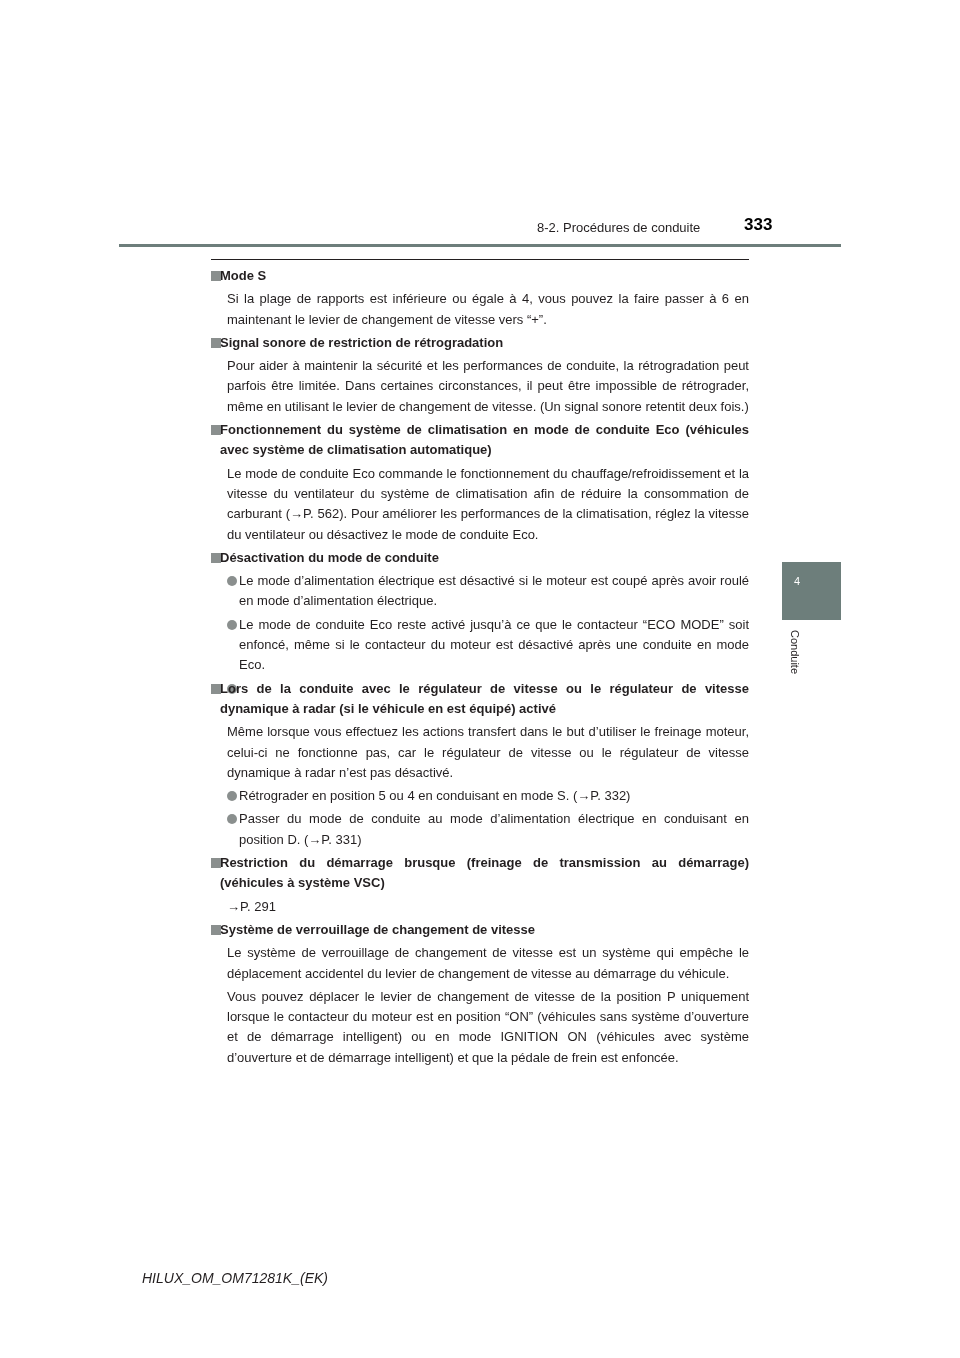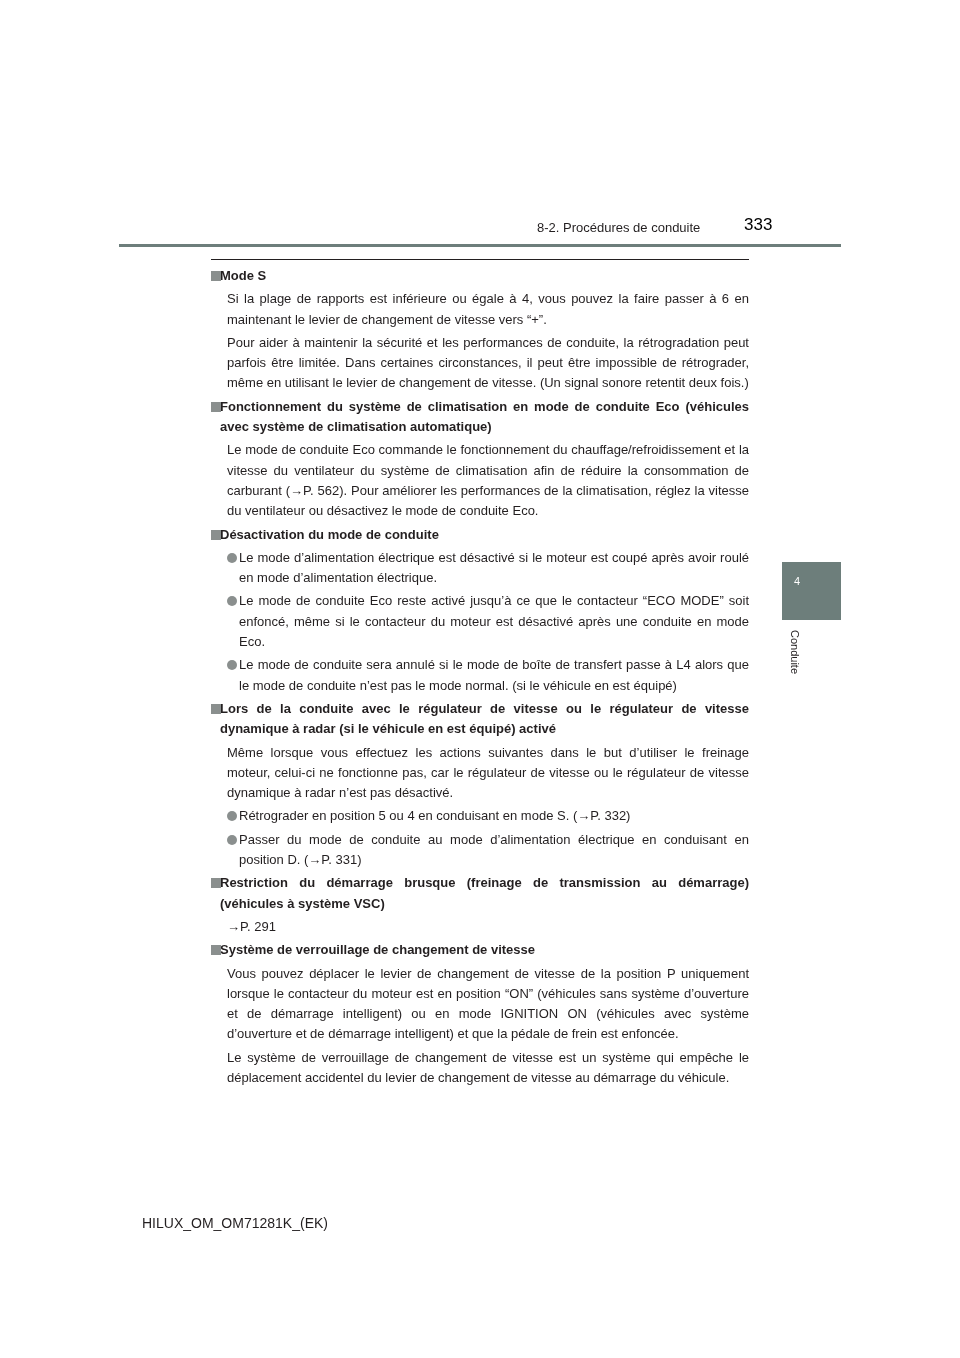--- a/index.html
+++ b/index.html
@@ -1,34 +1,34 @@
 <!DOCTYPE html>
 <html><head>
 <meta charset="utf-8">
 <style>
   html, body { margin: 0; padding: 0; background: #ffffff; }
   body { width: 960px; height: 1358px; position: relative; overflow: hidden;
          font-family: "Liberation Sans", sans-serif; color: #231f20; }
   .header-section { position: absolute; left: 0; top: 0; width: 960px; }
   .header-title { position: absolute; left: 537px; top: 220px; font-size: 13px; color: #231f20; white-space: nowrap; }
-  .page-number { position: absolute; left: 744px; top: 215px; font-size: 17px; font-weight: normal; color: #000; }
+  .page-number { position: absolute; left: 744px; top: 215px; font-size: 17px; font-weight: bold; color: #000; }
   .header-rule { position: absolute; left: 119px; top: 244px; width: 722px; height: 3px; background: #6d7e7b; }
   .top-rule { position: absolute; left: 211px; top: 259px; width: 538px; height: 1px; background: #231f20; }
   .side-tab { position: absolute; left: 782px; top: 562px; width: 59px; height: 58px; background: #6d7e7b; }
   .side-tab-num { position: absolute; left: 12px; top: 13px; color: #ffffff; font-size: 11px; }
   .side-label { position: absolute; left: 787px; top: 630px; width: 16px; height: 60px; }
   .side-label span { display: block; transform: rotate(90deg); transform-origin: left top; position: absolute; left: 14px; top: 0; font-size: 11px; white-space: nowrap; color: #231f20; }
   .content { position: absolute; left: 211px; top: 266px; width: 538px; font-size: 13px; line-height: 20.3px; }
   .section { margin: 0 0 2px 0; }
   .heading { position: relative; padding-left: 9px; font-weight: bold; margin-bottom: 3px; text-align: justify; }
   .sq { position: absolute; left: 0; top: 5px; width: 10px; height: 10px; background: #8a8f8e; }
   .para { padding-left: 16px; text-align: justify; margin-bottom: 3px; }
   .bullet { position: relative; padding-left: 28px; text-align: justify; margin-bottom: 3px; }
   .dot { position: absolute; left: 16px; top: 5px; width: 10px; height: 10px; border-radius: 50%; background: #8a8f8e; }
-  .footer-code { position: absolute; left: 142px; top: 1215px; font-size: 14px; color: #231f20; }
+  .footer-code { position: absolute; left: 142px; top: 1270px; font-size: 14px; color: #231f20; font-style: italic; }
   .watermark { position: absolute; left: 680px; top: 1325px; font-size: 18px; color: #8d8d8d; margin-top: 30px; }
 </style>
 </head>
 <body>
 
 <div class="header-section">
   <span class="header-title">8-2. Procédures de conduite</span>
   <span class="page-number">333</span>
   <div class="header-rule"></div>
   <div class="top-rule"></div>
@@ -45,20 +45,24 @@
 
   <div class="section">
     <div class="heading">
       <span class="sq"></span>
       <span>Mode S</span>
     </div>
     <div class="para">Si la plage de rapports est inférieure ou égale à 4, vous pouvez la faire passer à 6 en maintenant le levier de changement de vitesse vers “+”.</div>
   </div>
 
   <div class="section">
+    <div class="heading">
+      <span class="sq"></span>
+      <span>Signal sonore de restriction de rétrogradation</span>
+    </div>
     <div class="para">Pour aider à maintenir la sécurité et les performances de conduite, la rétrogradation peut parfois être limitée. Dans certaines circonstances, il peut être impossible de rétrograder, même en utilisant le levier de changement de vitesse. (Un signal sonore retentit deux fois.)</div>
   </div>
 
   <div class="section">
     <div class="heading">
       <span class="sq"></span>
       <span>Fonctionnement du système de climatisation en mode de conduite Eco (véhicules avec système de climatisation automatique)</span>
     </div>
     <div class="para">Le mode de conduite Eco commande le fonctionnement du chauffage/refroidissement et la vitesse du ventilateur du système de climatisation afin de réduire la consommation de carburant (→P. 562). Pour améliorer les performances de la climatisation, réglez la vitesse du ventilateur ou désactivez le mode de conduite Eco.</div>
   </div>
@@ -71,30 +75,29 @@
     <div class="bullet">
       <span class="dot"></span>
       <span>Le mode d’alimentation électrique est désactivé si le moteur est coupé après avoir roulé en mode d’alimentation électrique.</span>
     </div>
     <div class="bullet">
       <span class="dot"></span>
       <span>Le mode de conduite Eco reste activé jusqu’à ce que le contacteur “ECO MODE” soit enfoncé, même si le contacteur du moteur est désactivé après une conduite en mode Eco.</span>
     </div>
     <div class="bullet">
       <span class="dot"></span>
-      <span>Le mode de conduite sera annulé si le mode de boîte de transfert passe à L4 alors que le mode de conduite n’est pas le mode normal. (si le véhicule en est équipé)</span>
     </div>
   </div>
 
   <div class="section">
     <div class="heading">
       <span class="sq"></span>
       <span>Lors de la conduite avec le régulateur de vitesse ou le régulateur de vitesse dynamique à radar (si le véhicule en est équipé) activé</span>
     </div>
-    <div class="para">Même lorsque vous effectuez les actions suivantes dans le but d’utiliser le freinage moteur, celui-ci ne fonctionne pas, car le régulateur de vitesse ou le régulateur de vitesse dynamique à radar n’est pas désactivé.</div>
+    <div class="para">Même lorsque vous effectuez les actions transfert dans le but d’utiliser le freinage moteur, celui-ci ne fonctionne pas, car le régulateur de vitesse ou le régulateur de vitesse dynamique à radar n’est pas désactivé.</div>
     <div class="bullet">
       <span class="dot"></span>
       <span>Rétrograder en position 5 ou 4 en conduisant en mode S. (→P. 332)</span>
     </div>
     <div class="bullet">
       <span class="dot"></span>
       <span>Passer du mode de conduite au mode d’alimentation électrique en conduisant en position D. (→P. 331)</span>
     </div>
   </div>
 
@@ -104,20 +107,20 @@
       <span>Restriction du démarrage brusque (freinage de transmission au démarrage) (véhicules à système VSC)</span>
     </div>
     <div class="para">→P. 291</div>
   </div>
 
   <div class="section">
     <div class="heading">
       <span class="sq"></span>
       <span>Système de verrouillage de changement de vitesse</span>
     </div>
+    <div class="para">Le système de verrouillage de changement de vitesse est un système qui empêche le déplacement accidentel du levier de changement de vitesse au démarrage du véhicule.</div>
     <div class="para">Vous pouvez déplacer le levier de changement de vitesse de la position P uniquement lorsque le contacteur du moteur est en position “ON” (véhicules sans système d’ouverture et de démarrage intelligent) ou en mode IGNITION ON (véhicules avec système d’ouverture et de démarrage intelligent) et que la pédale de frein est enfoncée.</div>
-    <div class="para">Le système de verrouillage de changement de vitesse est un système qui empêche le déplacement accidentel du levier de changement de vitesse au démarrage du véhicule.</div>
   </div>
 
 </div>
 
 <div class="footer-code">HILUX_OM_OM71281K_(EK)</div>
 <div class="watermark">carmanualsonline.info</div>
 
 </body></html>

